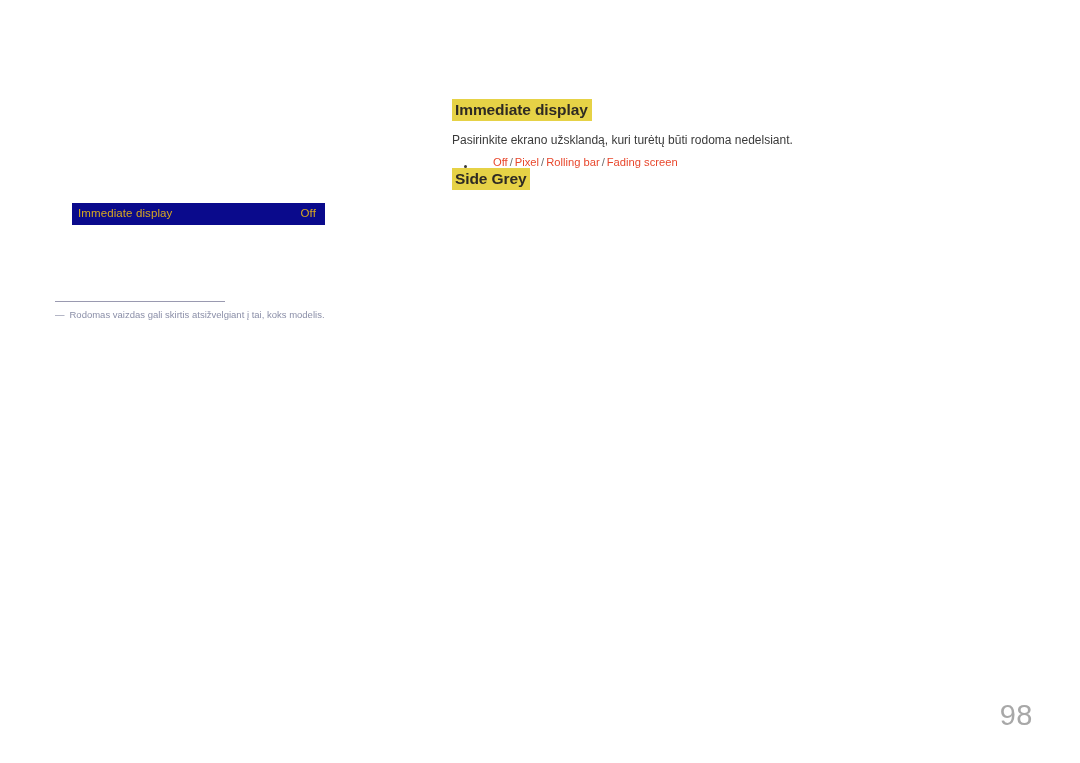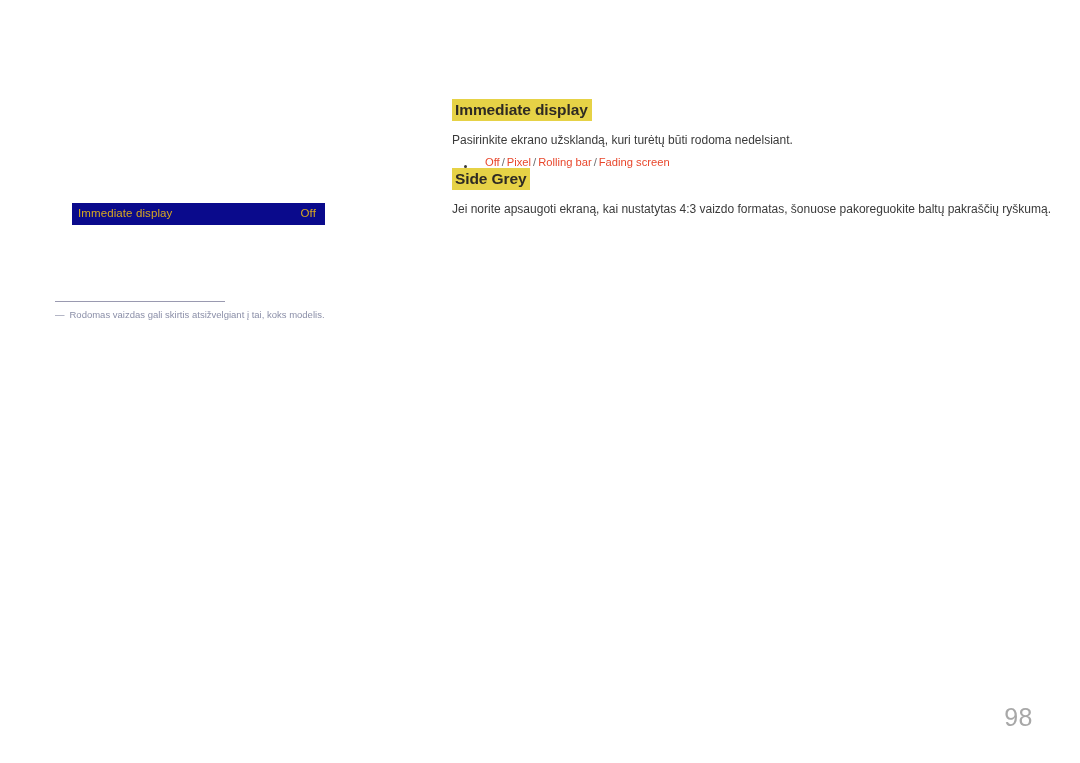--- a/index.html
+++ b/index.html
@@ -121,21 +121,21 @@
   }
 
   .bullet-list {
     list-style: none;
     margin: 6px 0 0 0;
     padding: 0;
   }
   .bullet-item {
     display: flex;
     align-items: flex-end;
-    gap: 0;
+    gap: 8px;
     font-size: 11.2px;
     line-height: 1.4;
     white-space: nowrap;
   }
   .bullet-dot {
     display: inline-block;
     width: 3px;
     height: 3px;
     background: #3a3a3a;
     border-radius: 50%;
@@ -151,21 +151,21 @@
     color: #6b6b6b;
     padding: 0 2px;
   }
 
   
   .page-number {
     position: absolute;
     right: 47px;
     bottom: 33px;
     color: #a8a8a8;
-    font-size: 25px;
+    font-size: 29px;
     line-height: 1;
     letter-spacing: 0.5px;
   }
 </style>
 </head>
 <body>
 
 <div class="page">
 
   <div class="left-col">
@@ -195,20 +195,19 @@
           <span class="bullet-dot"></span>
           <span class="opts">
             <span class="opt">Off</span><span class="opt-sep">/</span><span class="opt">Pixel</span><span class="opt-sep">/</span><span class="opt">Rolling bar</span><span class="opt-sep">/</span><span class="opt">Fading screen</span>
           </span>
         </li>
       </ul>
     </div>
 
     <div class="section section-sidegrey">
       <h2 class="sec-heading">Side Grey</h2>
-      <p class="sec-body">Jei norite apsaugoti ekraną, kai nustatytas 4:3 vaizdo formatas, šonuose pakoreguokite baltų pakraščių ryškumą.</p>
     </div>
 
   </div>
 
   <div class="page-number">98</div>
 
 </div>
 
 </body></html>

